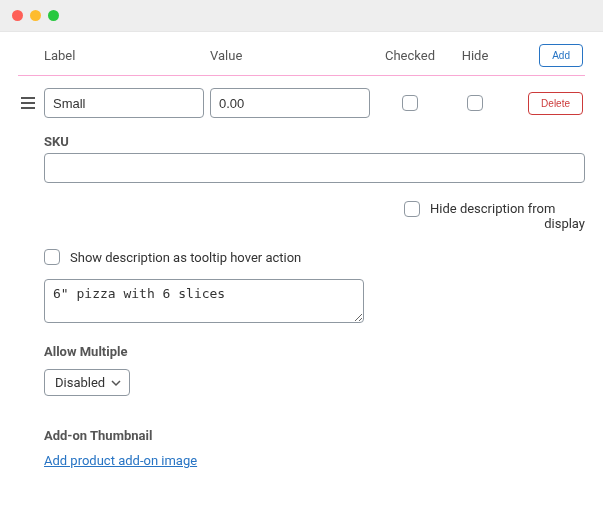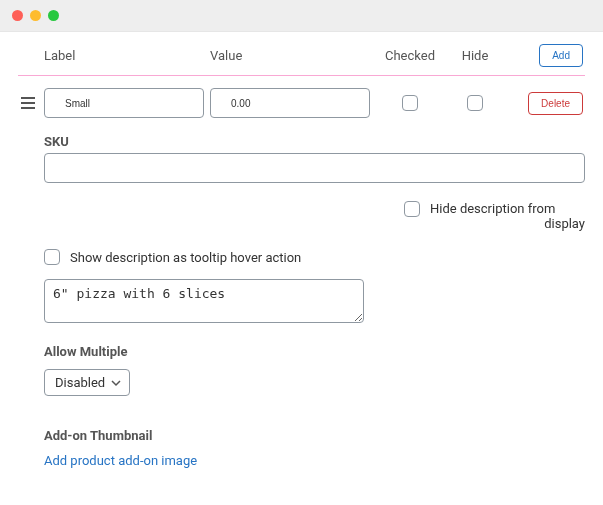--- a/index.html
+++ b/index.html
@@ -50,22 +50,22 @@
     padding: 12px 0 6px 0;
   }
   .drag-handle { color: #555; cursor: grab; display:flex; align-items:center; justify-content:center; }
   .drag-handle svg { display:block; }
 
   input[type=text].txt {
     width: 100%;
     height: 30px;
     border: 1px solid #8f98a1;
     border-radius: 4px;
-    padding: 0 20px;
-    font-size: 10px;
+    padding: 0 8px;
+    font-size: 13px;
     color: #333;
     background: #fff;
   }
   input[type=text].txt::placeholder { color: #888; }
 
   .cb-cell { display:flex; justify-content:center; }
   .cb {
     width: 16px; height: 16px;
     border: 1px solid #8f98a1;
     border-radius: 4px;
@@ -120,20 +120,21 @@
     border-radius: 4px;
     padding: 5px 8px 5px 10px;
     gap: 6px;
     cursor: pointer;
     margin-top: 6px;
   }
   .chev { color: #555; }
 
   .link {
     color: #2774c4;
+    text-decoration: underline;
     cursor: pointer;
     display: inline-block;
     margin-top: 6px;
   }
 </style>
 </head>
 <body>
 
 <div class="titlebar">
   <div class="tb-dot tb-red"></div>

